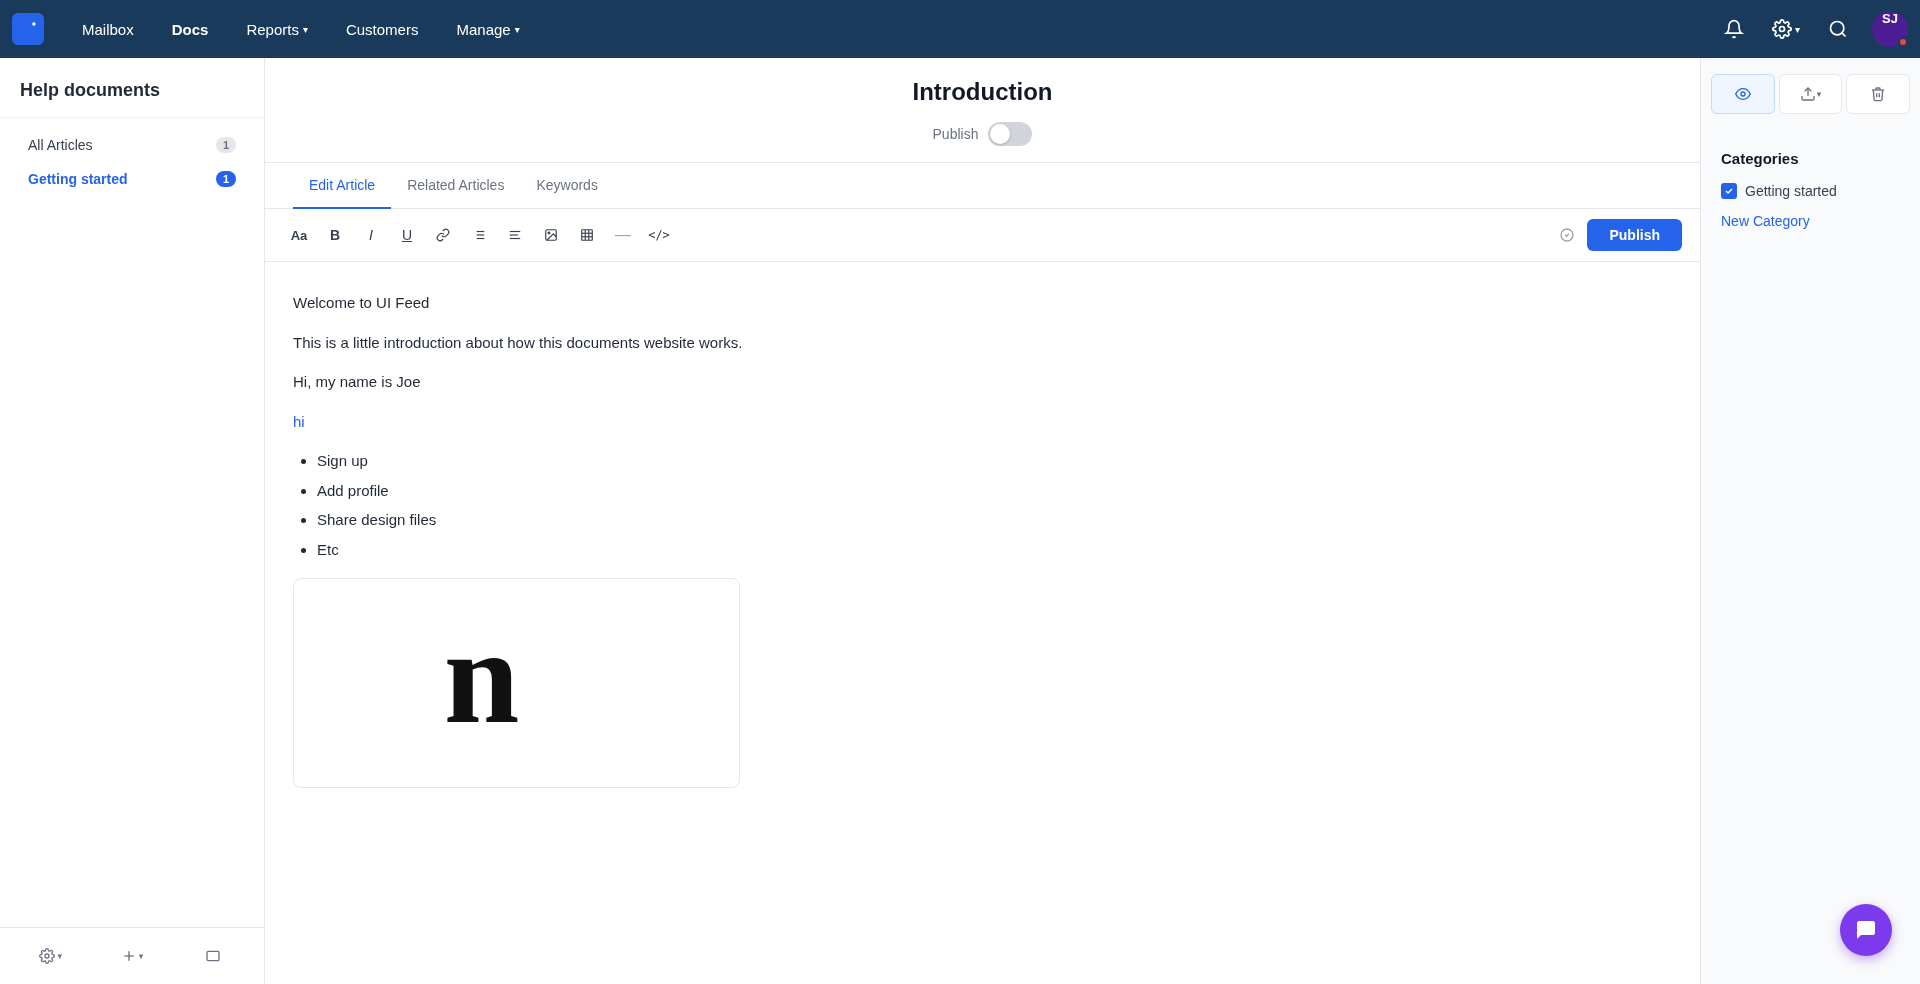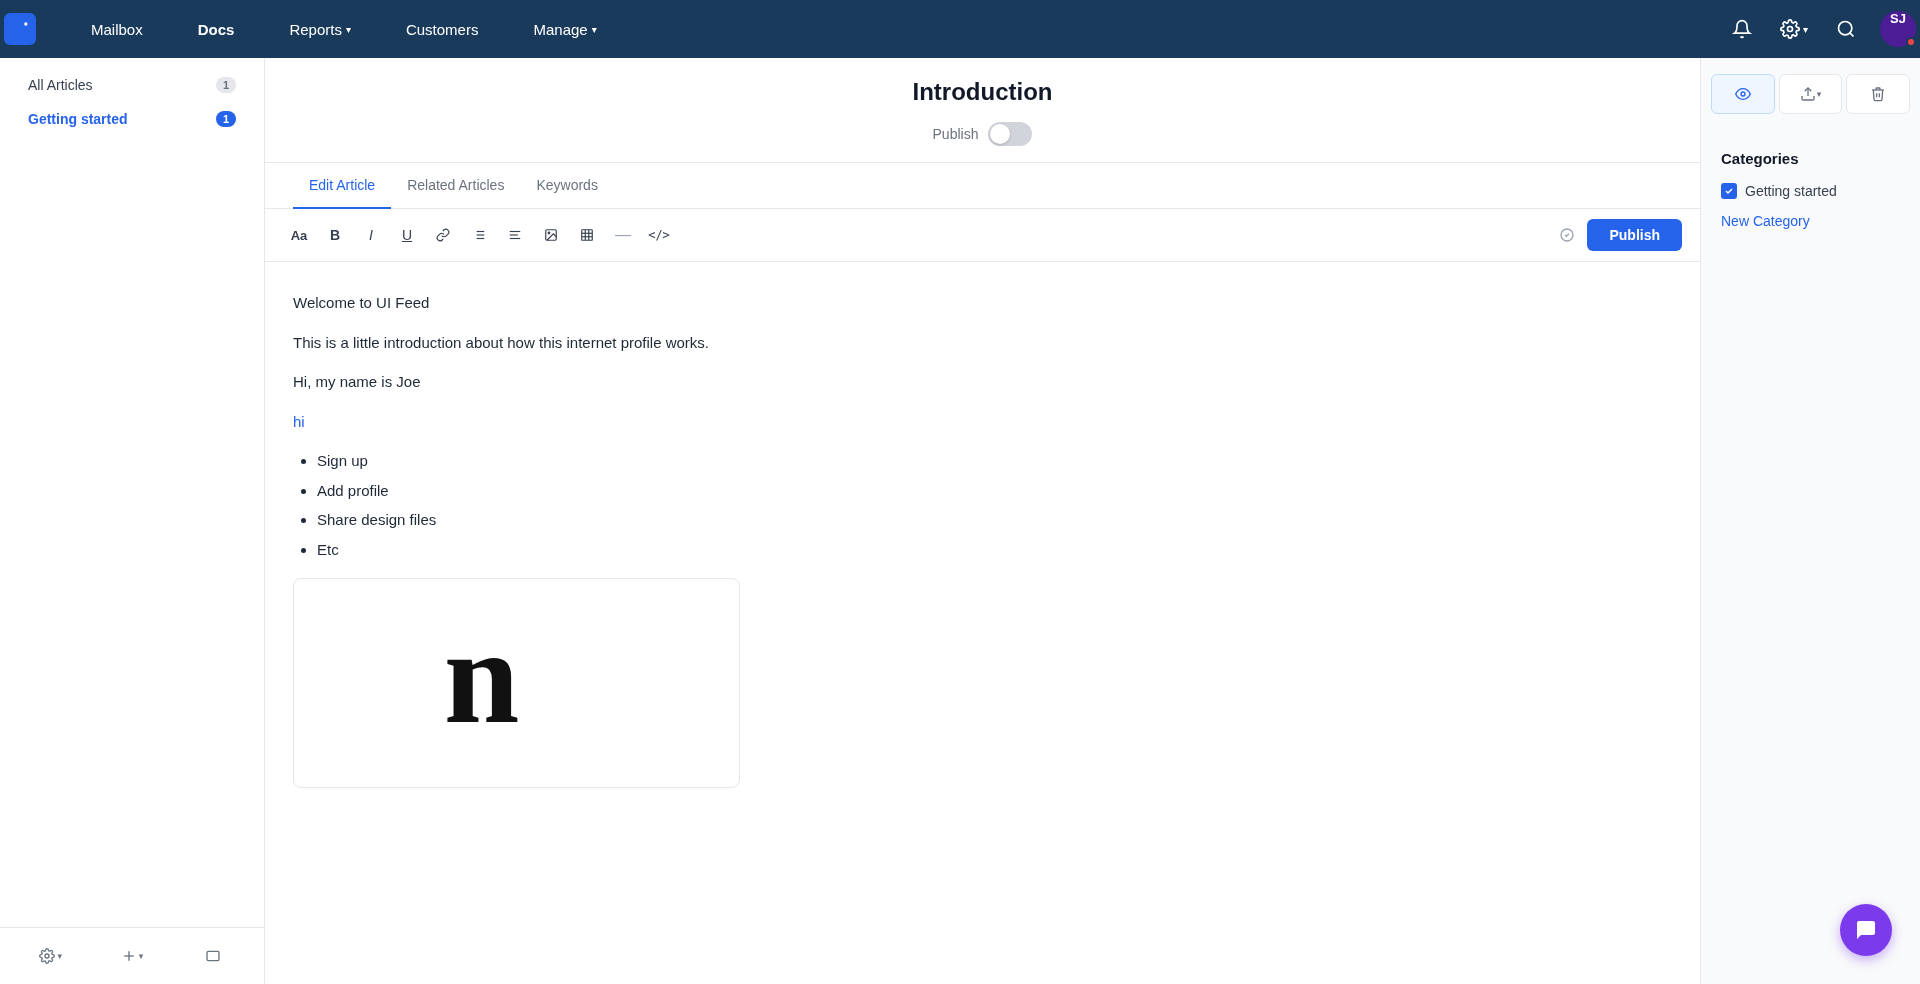--- a/index.html
+++ b/index.html
@@ -4,22 +4,22 @@
   <style>
     * { box-sizing: border-box; margin: 0; padding: 0; }
     body { font-family: -apple-system, BlinkMacSystemFont, 'Segoe UI', sans-serif; background: #f5f6f8; height: 984px; overflow: hidden; }
 
     
     .topnav {
       height: 58px;
       background: #1a3a5c;
       display: flex;
       align-items: center;
-      padding: 0 4px;
-      gap: 35px;
+      padding: 0 12px;
+      gap: 18px;
       color: white;
       position: relative;
       z-index: 100;
     }
     .topnav-logo {
       width: 32px; height: 32px;
       background: #2563eb;
       border-radius: 6px;
       display: flex; align-items: center; justify-content: center;
       margin-right: 10px;
@@ -362,20 +362,21 @@
     <div class="avatar">
       <span>SJ</span>
       <div class="avatar-dot"></div>
     </div>
   </div>
 </nav>
 
 <div class="app-body">
 
   <aside class="sidebar">
+    <div class="sidebar-header">Help documents</div>
     <div class="sidebar-list">
       <div class="sidebar-item">
         <span>All Articles</span>
         <span class="badge gray">1</span>
       </div>
       <div class="sidebar-item active">
         <span>Getting started</span>
         <span class="badge">1</span>
       </div>
     </div>
@@ -471,21 +472,21 @@
         <svg width="16" height="16" viewBox="0 0 24 24" fill="none" stroke="#9ca3af" stroke-width="2">
             <circle cx="12" cy="12" r="9"></circle>
             <path d="M9 12l2 2 4-4"></path>
           </svg>
       </button>
       <button class="publish-btn">Publish</button>
     </div>
 
     <div class="editor-area">
       <p>Welcome to UI Feed</p>
-      <p>This is a little introduction about how this internet profile works.</p>
+      <p>This is a little introduction about how this documents website works.</p>
       <p>Hi, my name is Joe</p>
       <p><a href="#">hi</a></p>
       <ul>
         <li>Sign up</li>
         <li>Add profile</li>
         <li>Share design files</li>
         <li>Etc</li>
       </ul>
       <div class="image-block">
 

